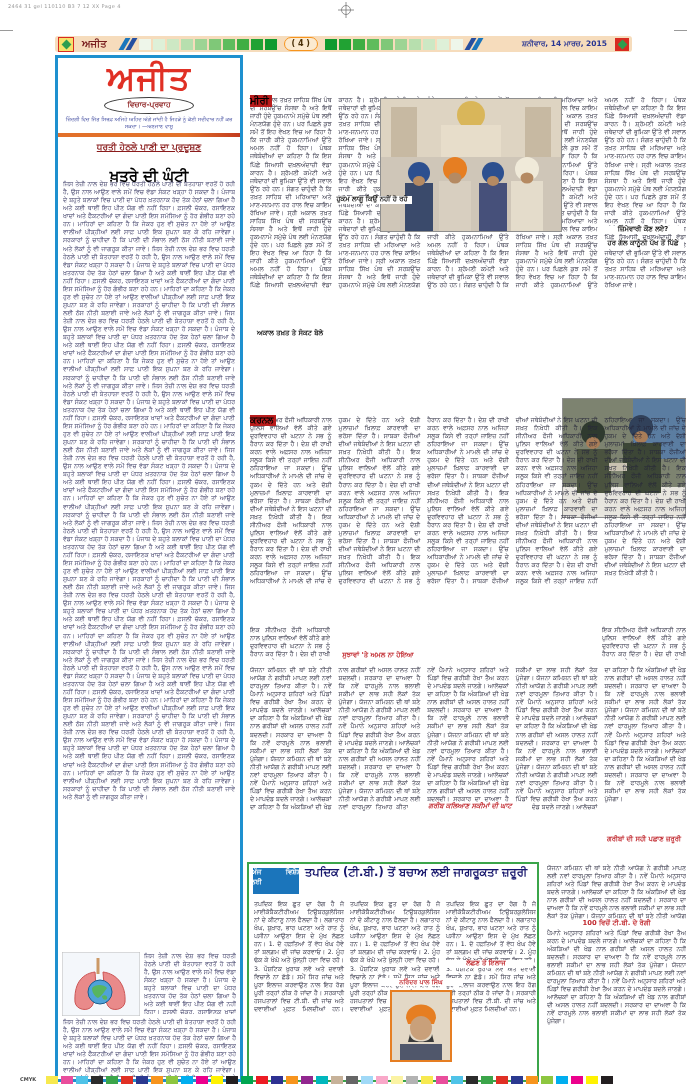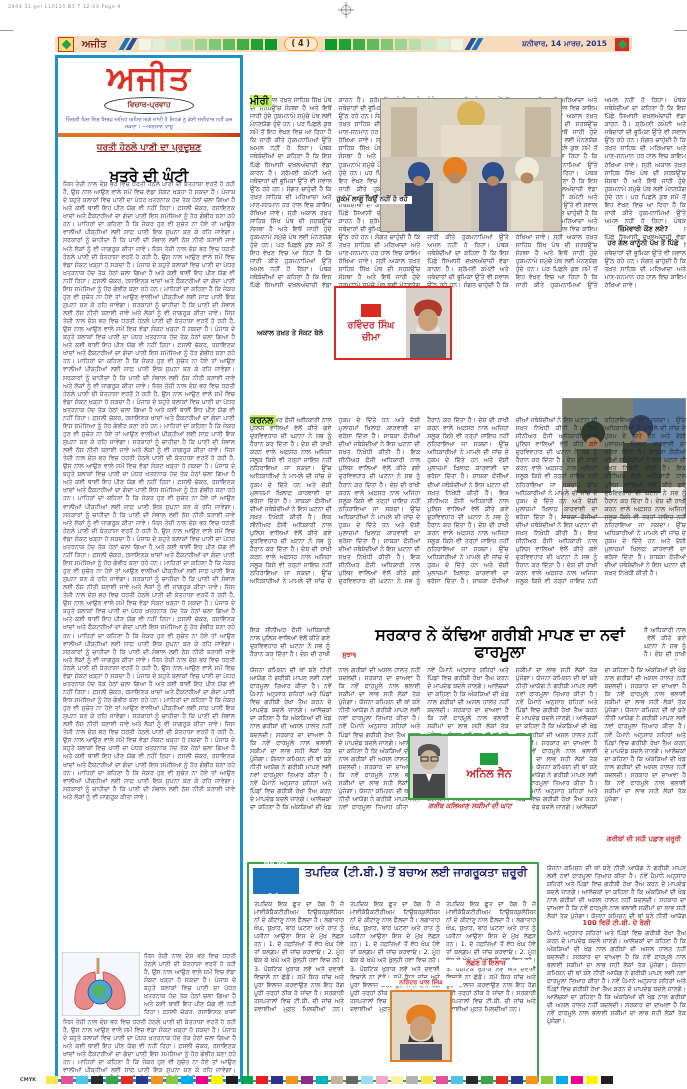--- a/index.html
+++ b/index.html
@@ -31,30 +31,30 @@
   .kick{color:#8A1B1B;font-weight:bold;font-size:9px;text-align:center;text-decoration:underline;margin-top:5px;}
   .edhead{color:#000;font-weight:800;font-size:15px;text-align:center;line-height:1.05;margin-top:16px;}
   .bodytext{font-size:6.2px;line-height:1.3;text-align:justify;overflow:hidden;word-break:break-word;}
   .ed-body{color:#32325e;}
   .main-body{color:#26263a;}
   .cols5{column-count:5;column-gap:7px;}
   .cols3{column-count:3;column-gap:6px;}
   .h1{font-weight:800;color:#000;line-height:1.08;}
   .subhead{background:#fff;font-weight:bold;font-size:6.8px;text-align:center;color:#111;line-height:1.15;}
   .subhead.red{color:#C1272D;}
-  .leadword{background:#bef264;font-weight:800;font-size:10px;color:#000;padding-right:3px;font-family:Liberation Serif, serif;}
+  .leadword{background:#b91c1c;font-weight:800;font-size:10px;color:#000;padding-right:3px;font-family:Liberation Serif, serif;}
   .photoframe{border:1px solid #8f8f8f;box-sizing:border-box;background:#cfc6b8;overflow:hidden;}
   .bylinebox{box-sizing:border-box;background:#fff;display:flex;align-items:center;overflow:hidden;}
   .bl-left{flex:1;display:flex;flex-direction:column;align-items:center;justify-content:center;gap:2px;padding:2px;}
   .bl-name{color:#C1272D;font-weight:bold;text-align:center;line-height:1.2;}
   .sqmark{display:block;}
   
   .tbbox{border:2px solid #3BA54A;box-sizing:border-box;background:#fff;}
   .chip{background:#1B75BB;color:#fff;font-weight:bold;font-size:7px;text-align:center;line-height:1.4;
-        display:flex;flex-direction:column;justify-content:center;gap:24px;}
+        display:flex;flex-direction:row;justify-content:center;gap:24px;}
   .tbhead{color:#14146b;font-weight:800;font-size:11.5px;line-height:1.1;}
   .authname{color:#C1272D;font-weight:bold;font-size:6.3px;text-align:center;background:#fff;}
   
   .cbar{display:flex;align-items:center;gap:3px;}
   .cbar span{width:12px;height:8px;display:block;flex:0 0 auto;}
   .cmyk{font-size:5px;color:#444;font-weight:bold;margin-right:3px;}
   .crop{background:#9a9a9a;}
 </style>
 </head>
 <body>
@@ -156,33 +156,20 @@
         <circle cx="146" cy="70" r="12" fill="#f0ead9"></circle>
           <rect x="130" y="82" width="32" height="50" fill="#e4dccb"></rect>
         <ellipse cx="38" cy="82" rx="6" ry="5" fill="#b58a62"></ellipse>
         <ellipse cx="74" cy="79" rx="6.5" ry="5.5" fill="#b58a62"></ellipse>
         <ellipse cx="112" cy="82" rx="6" ry="5" fill="#b58a62"></ellipse>
         <ellipse cx="146" cy="79" rx="6.5" ry="5.5" fill="#b58a62"></ellipse>
       </g>
     </svg>
   </div>
 
-  <div class="abs bylinebox" style="left:334px;top:286px;width:118px;height:74px;border:2px solid #D92B21;">
-    <div class="bl-left">
-      <span class="sqmark" style="width:20px;height:13px;background:#D92B21;"></span>
-      <div class="bl-name" style="font-size:9.5px;">ਰਵਿੰਦਰ ਸਿੰਘ ਚੀਮਾ</div>
-    </div>
-    <svg width="44" height="70" viewBox="0 0 44 70">
-      <rect width="44" height="70" fill="#d8d0c6"></rect>
-      <path d="M8 22 C8 8 36 8 36 22 L34 28 L10 28 Z" fill="#B03A2E"></path>
-      <ellipse cx="22" cy="32" rx="10" ry="11" fill="#c9a07a"></ellipse>
-      <path d="M12 36 C12 46 32 46 32 36 L34 44 L10 44 Z" fill="#e6e6e6"></path>
-      <rect x="4" y="46" width="36" height="24" fill="#5a6270"></rect>
-    </svg>
-  </div>
 
   <div class="abs subhead" style="left:332px;top:196px;width:80px;">ਹੁਕਮ ਲਾਗੂ ਕਿਉਂ ਨਹੀਂ ਹੋ ਰਹੇ</div>
   <div class="abs subhead" style="left:250px;top:330px;width:80px;">ਅਕਾਲ ਤਖ਼ਤ ਤੇ ਸੰਕਟ ਬੋਲੇ</div>
   <div class="abs subhead" style="left:602px;top:226px;width:82px;">ਜ਼ਿੰਮੇਵਾਰੀ ਕੌਣ ਲਏ?</div>
   <div class="abs subhead" style="left:602px;top:240px;width:82px;">ਹਰ ਗੱਲ ਕਾਨੂੰਨੀ ਪੱਖ ਤੋਂ ਪਿੱਛੇ</div>
 
 
   <div class="abs photoframe" style="left:562px;top:398px;width:124px;height:120px;">
     <svg width="122" height="118" viewBox="0 0 122 118">
       <rect width="122" height="118" fill="#7d8370"></rect>
@@ -201,39 +188,23 @@
   <div class="abs bodytext main-body cols5" style="left:250px;top:416px;width:436px;height:232px;">ਇਕ ਸੀਨੀਅਰ ਫੌਜੀ ਅਧਿਕਾਰੀ ਨਾਲ ਪੁਲਿਸ ਵਾਲਿਆਂ ਵੱਲੋਂ ਕੀਤੇ ਗਏ ਦੁਰਵਿਵਹਾਰ ਦੀ ਘਟਨਾ ਨੇ ਸਭ ਨੂੰ ਹੈਰਾਨ ਕਰ ਦਿੱਤਾ ਹੈ। ਦੇਸ਼ ਦੀ ਰਾਖੀ ਕਰਨ ਵਾਲੇ ਅਫ਼ਸਰ ਨਾਲ ਅਜਿਹਾ ਸਲੂਕ ਕਿਸੇ ਵੀ ਤਰ੍ਹਾਂ ਜਾਇਜ਼ ਨਹੀਂ ਠਹਿਰਾਇਆ ਜਾ ਸਕਦਾ। ਉੱਚ ਅਧਿਕਾਰੀਆਂ ਨੇ ਮਾਮਲੇ ਦੀ ਜਾਂਚ ਦੇ ਹੁਕਮ ਦੇ ਦਿੱਤੇ ਹਨ ਅਤੇ ਦੋਸ਼ੀ ਮੁਲਾਜ਼ਮਾਂ ਖ਼ਿਲਾਫ਼ ਕਾਰਵਾਈ ਦਾ ਭਰੋਸਾ ਦਿੱਤਾ ਹੈ। ਸਾਬਕਾ ਫੌਜੀਆਂ ਦੀਆਂ ਜਥੇਬੰਦੀਆਂ ਨੇ ਇਸ ਘਟਨਾ ਦੀ ਸਖ਼ਤ ਨਿਖੇਧੀ ਕੀਤੀ ਹੈ। ਇਕ ਸੀਨੀਅਰ ਫੌਜੀ ਅਧਿਕਾਰੀ ਨਾਲ ਪੁਲਿਸ ਵਾਲਿਆਂ ਵੱਲੋਂ ਕੀਤੇ ਗਏ ਦੁਰਵਿਵਹਾਰ ਦੀ ਘਟਨਾ ਨੇ ਸਭ ਨੂੰ ਹੈਰਾਨ ਕਰ ਦਿੱਤਾ ਹੈ। ਦੇਸ਼ ਦੀ ਰਾਖੀ ਕਰਨ ਵਾਲੇ ਅਫ਼ਸਰ ਨਾਲ ਅਜਿਹਾ ਸਲੂਕ ਕਿਸੇ ਵੀ ਤਰ੍ਹਾਂ ਜਾਇਜ਼ ਨਹੀਂ ਠਹਿਰਾਇਆ ਜਾ ਸਕਦਾ। ਉੱਚ ਅਧਿਕਾਰੀਆਂ ਨੇ ਮਾਮਲੇ ਦੀ ਜਾਂਚ ਦੇ ਹੁਕਮ ਦੇ ਦਿੱਤੇ ਹਨ ਅਤੇ ਦੋਸ਼ੀ ਮੁਲਾਜ਼ਮਾਂ ਖ਼ਿਲਾਫ਼ ਕਾਰਵਾਈ ਦਾ ਭਰੋਸਾ ਦਿੱਤਾ ਹੈ। ਸਾਬਕਾ ਫੌਜੀਆਂ ਦੀਆਂ ਜਥੇਬੰਦੀਆਂ ਨੇ ਇਸ ਘਟਨਾ ਦੀ ਸਖ਼ਤ ਨਿਖੇਧੀ ਕੀਤੀ ਹੈ। ਇਕ ਸੀਨੀਅਰ ਫੌਜੀ ਅਧਿਕਾਰੀ ਨਾਲ ਪੁਲਿਸ ਵਾਲਿਆਂ ਵੱਲੋਂ ਕੀਤੇ ਗਏ ਦੁਰਵਿਵਹਾਰ ਦੀ ਘਟਨਾ ਨੇ ਸਭ ਨੂੰ ਹੈਰਾਨ ਕਰ ਦਿੱਤਾ ਹੈ। ਦੇਸ਼ ਦੀ ਰਾਖੀ ਕਰਨ ਵਾਲੇ ਅਫ਼ਸਰ ਨਾਲ ਅਜਿਹਾ ਸਲੂਕ ਕਿਸੇ ਵੀ ਤਰ੍ਹਾਂ ਜਾਇਜ਼ ਨਹੀਂ ਠਹਿਰਾਇਆ ਜਾ ਸਕਦਾ। ਉੱਚ ਅਧਿਕਾਰੀਆਂ ਨੇ ਮਾਮਲੇ ਦੀ ਜਾਂਚ ਦੇ ਹੁਕਮ ਦੇ ਦਿੱਤੇ ਹਨ ਅਤੇ ਦੋਸ਼ੀ ਮੁਲਾਜ਼ਮਾਂ ਖ਼ਿਲਾਫ਼ ਕਾਰਵਾਈ ਦਾ ਭਰੋਸਾ ਦਿੱਤਾ ਹੈ। ਸਾਬਕਾ ਫੌਜੀਆਂ ਦੀਆਂ ਜਥੇਬੰਦੀਆਂ ਨੇ ਇਸ ਘਟਨਾ ਦੀ ਸਖ਼ਤ ਨਿਖੇਧੀ ਕੀਤੀ ਹੈ। ਇਕ ਸੀਨੀਅਰ ਫੌਜੀ ਅਧਿਕਾਰੀ ਨਾਲ ਪੁਲਿਸ ਵਾਲਿਆਂ ਵੱਲੋਂ ਕੀਤੇ ਗਏ ਦੁਰਵਿਵਹਾਰ ਦੀ ਘਟਨਾ ਨੇ ਸਭ ਨੂੰ ਹੈਰਾਨ ਕਰ ਦਿੱਤਾ ਹੈ। ਦੇਸ਼ ਦੀ ਰਾਖੀ ਕਰਨ ਵਾਲੇ ਅਫ਼ਸਰ ਨਾਲ ਅਜਿਹਾ ਸਲੂਕ ਕਿਸੇ ਵੀ ਤਰ੍ਹਾਂ ਜਾਇਜ਼ ਨਹੀਂ ਠਹਿਰਾਇਆ ਜਾ ਸਕਦਾ। ਉੱਚ ਅਧਿਕਾਰੀਆਂ ਨੇ ਮਾਮਲੇ ਦੀ ਜਾਂਚ ਦੇ ਹੁਕਮ ਦੇ ਦਿੱਤੇ ਹਨ ਅਤੇ ਦੋਸ਼ੀ ਮੁਲਾਜ਼ਮਾਂ ਖ਼ਿਲਾਫ਼ ਕਾਰਵਾਈ ਦਾ ਭਰੋਸਾ ਦਿੱਤਾ ਹੈ। ਸਾਬਕਾ ਫੌਜੀਆਂ ਦੀਆਂ ਜਥੇਬੰਦੀਆਂ ਨੇ ਇਸ ਘਟਨਾ ਦੀ ਸਖ਼ਤ ਨਿਖੇਧੀ ਕੀਤੀ ਹੈ। ਇਕ ਸੀਨੀਅਰ ਫੌਜੀ ਅਧਿਕਾਰੀ ਨਾਲ ਪੁਲਿਸ ਵਾਲਿਆਂ ਵੱਲੋਂ ਕੀਤੇ ਗਏ ਦੁਰਵਿਵਹਾਰ ਦੀ ਘਟਨਾ ਨੇ ਸਭ ਨੂੰ ਹੈਰਾਨ ਕਰ ਦਿੱਤਾ ਹੈ। ਦੇਸ਼ ਦੀ ਰਾਖੀ ਕਰਨ ਵਾਲੇ ਅਫ਼ਸਰ ਨਾਲ ਅਜਿਹਾ ਸਲੂਕ ਕਿਸੇ ਵੀ ਤਰ੍ਹਾਂ ਜਾਇਜ਼ ਨਹੀਂ ਠਹਿਰਾਇਆ ਜਾ ਸਕਦਾ। ਉੱਚ ਅਧਿਕਾਰੀਆਂ ਨੇ ਮਾਮਲੇ ਦੀ ਜਾਂਚ ਦੇ ਹੁਕਮ ਦੇ ਦਿੱਤੇ ਹਨ ਅਤੇ ਦੋਸ਼ੀ ਮੁਲਾਜ਼ਮਾਂ ਖ਼ਿਲਾਫ਼ ਕਾਰਵਾਈ ਦਾ ਭਰੋਸਾ ਦਿੱਤਾ ਹੈ। ਸਾਬਕਾ ਫੌਜੀਆਂ ਦੀਆਂ ਜਥੇਬੰਦੀਆਂ ਨੇ ਇਸ ਘਟਨਾ ਦੀ ਸਖ਼ਤ ਨਿਖੇਧੀ ਕੀਤੀ ਹੈ। ਇਕ ਸੀਨੀਅਰ ਫੌਜੀ ਅਧਿਕਾਰੀ ਨਾਲ ਪੁਲਿਸ ਵਾਲਿਆਂ ਵੱਲੋਂ ਕੀਤੇ ਗਏ ਦੁਰਵਿਵਹਾਰ ਦੀ ਘਟਨਾ ਨੇ ਸਭ ਨੂੰ ਹੈਰਾਨ ਕਰ ਦਿੱਤਾ ਹੈ। ਦੇਸ਼ ਦੀ ਰਾਖੀ ਕਰਨ ਵਾਲੇ ਅਫ਼ਸਰ ਨਾਲ ਅਜਿਹਾ ਸਲੂਕ ਕਿਸੇ ਵੀ ਤਰ੍ਹਾਂ ਜਾਇਜ਼ ਨਹੀਂ ਠਹਿਰਾਇਆ ਜਾ ਸਕਦਾ। ਉੱਚ ਅਧਿਕਾਰੀਆਂ ਨੇ ਮਾਮਲੇ ਦੀ ਜਾਂਚ ਦੇ ਹੁਕਮ ਦੇ ਦਿੱਤੇ ਹਨ ਅਤੇ ਦੋਸ਼ੀ ਮੁਲਾਜ਼ਮਾਂ ਖ਼ਿਲਾਫ਼ ਕਾਰਵਾਈ ਦਾ ਭਰੋਸਾ ਦਿੱਤਾ ਹੈ। ਸਾਬਕਾ ਫੌਜੀਆਂ ਦੀਆਂ ਜਥੇਬੰਦੀਆਂ ਨੇ ਇਸ ਘਟਨਾ ਦੀ ਸਖ਼ਤ ਨਿਖੇਧੀ ਕੀਤੀ ਹੈ। ਇਕ ਸੀਨੀਅਰ ਫੌਜੀ ਅਧਿਕਾਰੀ ਨਾਲ ਪੁਲਿਸ ਵਾਲਿਆਂ ਵੱਲੋਂ ਕੀਤੇ ਗਏ ਦੁਰਵਿਵਹਾਰ ਦੀ ਘਟਨਾ ਨੇ ਸਭ ਨੂੰ ਹੈਰਾਨ ਕਰ ਦਿੱਤਾ ਹੈ। ਦੇਸ਼ ਦੀ ਰਾਖੀ ਕਰਨ ਵਾਲੇ ਅਫ਼ਸਰ ਨਾਲ ਅਜਿਹਾ ਸਲੂਕ ਕਿਸੇ ਵੀ ਤਰ੍ਹਾਂ ਜਾਇਜ਼ ਨਹੀਂ ਠਹਿਰਾਇਆ ਜਾ ਸਕਦਾ। ਉੱਚ ਅਧਿਕਾਰੀਆਂ ਨੇ ਮਾਮਲੇ ਦੀ ਜਾਂਚ ਦੇ ਹੁਕਮ ਦੇ ਦਿੱਤੇ ਹਨ ਅਤੇ ਦੋਸ਼ੀ ਮੁਲਾਜ਼ਮਾਂ ਖ਼ਿਲਾਫ਼ ਕਾਰਵਾਈ ਦਾ ਭਰੋਸਾ ਦਿੱਤਾ ਹੈ। ਸਾਬਕਾ ਫੌਜੀਆਂ ਦੀਆਂ ਜਥੇਬੰਦੀਆਂ ਨੇ ਇਸ ਘਟਨਾ ਦੀ ਸਖ਼ਤ ਨਿਖੇਧੀ ਕੀਤੀ ਹੈ। ਇਕ ਸੀਨੀਅਰ ਫੌਜੀ ਅਧਿਕਾਰੀ ਨਾਲ ਪੁਲਿਸ ਵਾਲਿਆਂ ਵੱਲੋਂ ਕੀਤੇ ਗਏ ਦੁਰਵਿਵਹਾਰ ਦੀ ਘਟਨਾ ਨੇ ਸਭ ਨੂੰ ਹੈਰਾਨ ਕਰ ਦਿੱਤਾ ਹੈ। ਦੇਸ਼ ਦੀ ਰਾਖੀ ਕਰਨ ਵਾਲੇ ਅਫ਼ਸਰ ਨਾਲ ਅਜਿਹਾ ਸਲੂਕ ਕਿਸੇ ਵੀ ਤਰ੍ਹਾਂ ਜਾਇਜ਼ ਨਹੀਂ ਠਹਿਰਾਇਆ ਜਾ ਸਕਦਾ। ਉੱਚ ਅਧਿਕਾਰੀਆਂ ਨੇ ਮਾਮਲੇ ਦੀ ਜਾਂਚ ਦੇ ਹੁਕਮ ਦੇ ਦਿੱਤੇ ਹਨ ਅਤੇ ਦੋਸ਼ੀ ਮੁਲਾਜ਼ਮਾਂ ਖ਼ਿਲਾਫ਼ ਕਾਰਵਾਈ ਦਾ ਭਰੋਸਾ ਦਿੱਤਾ ਹੈ। ਸਾਬਕਾ ਫੌਜੀਆਂ ਦੀਆਂ ਜਥੇਬੰਦੀਆਂ ਨੇ ਇਸ ਘਟਨਾ ਦੀ ਸਖ਼ਤ ਨਿਖੇਧੀ ਕੀਤੀ ਹੈ।</div>
 
   <div class="abs leadword" style="left:250px;top:415px;font-size:9px;">ਕਰਨਲ</div>
 
 
   <div class="abs bodytext main-body" style="left:250px;top:626px;width:80px;height:34px;">ਇਕ ਸੀਨੀਅਰ ਫੌਜੀ ਅਧਿਕਾਰੀ ਨਾਲ ਪੁਲਿਸ ਵਾਲਿਆਂ ਵੱਲੋਂ ਕੀਤੇ ਗਏ ਦੁਰਵਿਵਹਾਰ ਦੀ ਘਟਨਾ ਨੇ ਸਭ ਨੂੰ ਹੈਰਾਨ ਕਰ ਦਿੱਤਾ ਹੈ। ਦੇਸ਼ ਦੀ ਰਾਖੀ ਕਰਨ ਵਾਲੇ ਅਫ਼ਸਰ ਨਾਲ ਅਜਿਹਾ ਸਲੂਕ ਕਿਸੇ ਵੀ ਤਰ੍ਹਾਂ ਜਾਇਜ਼ ਨਹੀਂ ਠਹਿਰਾਇਆ ਜਾ ਸਕਦਾ। ਉੱਚ ਅਧਿਕਾਰੀਆਂ ਨੇ ਮਾਮਲੇ ਦੀ ਜਾਂਚ ਦੇ ਹੁਕਮ ਦੇ ਦਿੱਤੇ ਹਨ ਅਤੇ ਦੋਸ਼ੀ ਮੁਲਾਜ਼ਮਾਂ ਖ਼ਿਲਾਫ਼ ਕਾਰਵਾਈ ਦਾ ਭਰੋਸਾ ਦਿੱਤਾ ਹੈ। ਸਾਬਕਾ ਫੌਜੀਆਂ ਦੀਆਂ ਜਥੇਬੰਦੀਆਂ ਨੇ ਇਸ ਘਟਨਾ ਦੀ ਸਖ਼ਤ ਨਿਖੇਧੀ ਕੀਤੀ ਹੈ।</div>
   <div class="abs bodytext main-body" style="left:602px;top:626px;width:84px;height:34px;">ਇਕ ਸੀਨੀਅਰ ਫੌਜੀ ਅਧਿਕਾਰੀ ਨਾਲ ਪੁਲਿਸ ਵਾਲਿਆਂ ਵੱਲੋਂ ਕੀਤੇ ਗਏ ਦੁਰਵਿਵਹਾਰ ਦੀ ਘਟਨਾ ਨੇ ਸਭ ਨੂੰ ਹੈਰਾਨ ਕਰ ਦਿੱਤਾ ਹੈ। ਦੇਸ਼ ਦੀ ਰਾਖੀ ਕਰਨ ਵਾਲੇ ਅਫ਼ਸਰ ਨਾਲ ਅਜਿਹਾ ਸਲੂਕ ਕਿਸੇ ਵੀ ਤਰ੍ਹਾਂ ਜਾਇਜ਼ ਨਹੀਂ ਠਹਿਰਾਇਆ ਜਾ ਸਕਦਾ। ਉੱਚ ਅਧਿਕਾਰੀਆਂ ਨੇ ਮਾਮਲੇ ਦੀ ਜਾਂਚ ਦੇ ਹੁਕਮ ਦੇ ਦਿੱਤੇ ਹਨ ਅਤੇ ਦੋਸ਼ੀ ਮੁਲਾਜ਼ਮਾਂ ਖ਼ਿਲਾਫ਼ ਕਾਰਵਾਈ ਦਾ ਭਰੋਸਾ ਦਿੱਤਾ ਹੈ। ਸਾਬਕਾ ਫੌਜੀਆਂ ਦੀਆਂ ਜਥੇਬੰਦੀਆਂ ਨੇ ਇਸ ਘਟਨਾ ਦੀ ਸਖ਼ਤ ਨਿਖੇਧੀ ਕੀਤੀ ਹੈ।</div>
 
   <div class="abs subhead red" style="left:332px;top:652px;width:92px;">ਸੁਝਾਵਾਂ 'ਤੇ ਅਮਲ ਨਾ ਹੋਇਆ</div>
 
-  <div class="abs h1" style="left:356px;top:626px;width:288px;font-size:16px;text-align:center;background:#fff;">ਸਰਕਾਰ ਨੇ ਕੱਢਿਆ ਗਰੀਬੀ ਮਾਪਣ ਦਾ ਨਵਾਂ ਫਾਰਮੂਲਾ</div>
 
   <div class="abs bodytext main-body cols5" style="left:250px;top:666px;width:436px;height:194px;">ਯੋਜਨਾ ਕਮਿਸ਼ਨ ਦੀ ਥਾਂ ਬਣੇ ਨੀਤੀ ਆਯੋਗ ਨੇ ਗਰੀਬੀ ਮਾਪਣ ਲਈ ਨਵਾਂ ਫਾਰਮੂਲਾ ਤਿਆਰ ਕੀਤਾ ਹੈ। ਨਵੇਂ ਪੈਮਾਨੇ ਅਨੁਸਾਰ ਸ਼ਹਿਰਾਂ ਅਤੇ ਪਿੰਡਾਂ ਵਿਚ ਗਰੀਬੀ ਰੇਖਾ ਤੈਅ ਕਰਨ ਦੇ ਮਾਪਦੰਡ ਬਦਲੇ ਜਾਣਗੇ। ਆਲੋਚਕਾਂ ਦਾ ਕਹਿਣਾ ਹੈ ਕਿ ਅੰਕੜਿਆਂ ਦੀ ਖੇਡ ਨਾਲ ਗਰੀਬਾਂ ਦੀ ਅਸਲ ਹਾਲਤ ਨਹੀਂ ਬਦਲਦੀ। ਸਰਕਾਰ ਦਾ ਦਾਅਵਾ ਹੈ ਕਿ ਨਵੇਂ ਫਾਰਮੂਲੇ ਨਾਲ ਭਲਾਈ ਸਕੀਮਾਂ ਦਾ ਲਾਭ ਸਹੀ ਲੋਕਾਂ ਤੱਕ ਪੁੱਜੇਗਾ। ਯੋਜਨਾ ਕਮਿਸ਼ਨ ਦੀ ਥਾਂ ਬਣੇ ਨੀਤੀ ਆਯੋਗ ਨੇ ਗਰੀਬੀ ਮਾਪਣ ਲਈ ਨਵਾਂ ਫਾਰਮੂਲਾ ਤਿਆਰ ਕੀਤਾ ਹੈ। ਨਵੇਂ ਪੈਮਾਨੇ ਅਨੁਸਾਰ ਸ਼ਹਿਰਾਂ ਅਤੇ ਪਿੰਡਾਂ ਵਿਚ ਗਰੀਬੀ ਰੇਖਾ ਤੈਅ ਕਰਨ ਦੇ ਮਾਪਦੰਡ ਬਦਲੇ ਜਾਣਗੇ। ਆਲੋਚਕਾਂ ਦਾ ਕਹਿਣਾ ਹੈ ਕਿ ਅੰਕੜਿਆਂ ਦੀ ਖੇਡ ਨਾਲ ਗਰੀਬਾਂ ਦੀ ਅਸਲ ਹਾਲਤ ਨਹੀਂ ਬਦਲਦੀ। ਸਰਕਾਰ ਦਾ ਦਾਅਵਾ ਹੈ ਕਿ ਨਵੇਂ ਫਾਰਮੂਲੇ ਨਾਲ ਭਲਾਈ ਸਕੀਮਾਂ ਦਾ ਲਾਭ ਸਹੀ ਲੋਕਾਂ ਤੱਕ ਪੁੱਜੇਗਾ। ਯੋਜਨਾ ਕਮਿਸ਼ਨ ਦੀ ਥਾਂ ਬਣੇ ਨੀਤੀ ਆਯੋਗ ਨੇ ਗਰੀਬੀ ਮਾਪਣ ਲਈ ਨਵਾਂ ਫਾਰਮੂਲਾ ਤਿਆਰ ਕੀਤਾ ਹੈ। ਨਵੇਂ ਪੈਮਾਨੇ ਅਨੁਸਾਰ ਸ਼ਹਿਰਾਂ ਅਤੇ ਪਿੰਡਾਂ ਵਿਚ ਗਰੀਬੀ ਰੇਖਾ ਤੈਅ ਕਰਨ ਦੇ ਮਾਪਦੰਡ ਬਦਲੇ ਜਾਣਗੇ। ਆਲੋਚਕਾਂ ਦਾ ਕਹਿਣਾ ਹੈ ਕਿ ਅੰਕੜਿਆਂ ਦੀ ਖੇਡ ਨਾਲ ਗਰੀਬਾਂ ਦੀ ਅਸਲ ਹਾਲਤ ਨਹੀਂ ਬਦਲਦੀ। ਸਰਕਾਰ ਦਾ ਦਾਅਵਾ ਹੈ ਕਿ ਨਵੇਂ ਫਾਰਮੂਲੇ ਨਾਲ ਭਲਾਈ ਸਕੀਮਾਂ ਦਾ ਲਾਭ ਸਹੀ ਲੋਕਾਂ ਤੱਕ ਪੁੱਜੇਗਾ। ਯੋਜਨਾ ਕਮਿਸ਼ਨ ਦੀ ਥਾਂ ਬਣੇ ਨੀਤੀ ਆਯੋਗ ਨੇ ਗਰੀਬੀ ਮਾਪਣ ਲਈ ਨਵਾਂ ਫਾਰਮੂਲਾ ਤਿਆਰ ਕੀਤਾ ਹੈ। ਨਵੇਂ ਪੈਮਾਨੇ ਅਨੁਸਾਰ ਸ਼ਹਿਰਾਂ ਅਤੇ ਪਿੰਡਾਂ ਵਿਚ ਗਰੀਬੀ ਰੇਖਾ ਤੈਅ ਕਰਨ ਦੇ ਮਾਪਦੰਡ ਬਦਲੇ ਜਾਣਗੇ। ਆਲੋਚਕਾਂ ਦਾ ਕਹਿਣਾ ਹੈ ਕਿ ਅੰਕੜਿਆਂ ਦੀ ਖੇਡ ਨਾਲ ਗਰੀਬਾਂ ਦੀ ਅਸਲ ਹਾਲਤ ਨਹੀਂ ਬਦਲਦੀ। ਸਰਕਾਰ ਦਾ ਦਾਅਵਾ ਹੈ ਕਿ ਨਵੇਂ ਫਾਰਮੂਲੇ ਨਾਲ ਭਲਾਈ ਸਕੀਮਾਂ ਦਾ ਲਾਭ ਸਹੀ ਲੋਕਾਂ ਤੱਕ ਪੁੱਜੇਗਾ। ਯੋਜਨਾ ਕਮਿਸ਼ਨ ਦੀ ਥਾਂ ਬਣੇ ਨੀਤੀ ਆਯੋਗ ਨੇ ਗਰੀਬੀ ਮਾਪਣ ਲਈ ਨਵਾਂ ਫਾਰਮੂਲਾ ਤਿਆਰ ਕੀਤਾ ਹੈ। ਨਵੇਂ ਪੈਮਾਨੇ ਅਨੁਸਾਰ ਸ਼ਹਿਰਾਂ ਅਤੇ ਪਿੰਡਾਂ ਵਿਚ ਗਰੀਬੀ ਰੇਖਾ ਤੈਅ ਕਰਨ ਦੇ ਮਾਪਦੰਡ ਬਦਲੇ ਜਾਣਗੇ। ਆਲੋਚਕਾਂ ਦਾ ਕਹਿਣਾ ਹੈ ਕਿ ਅੰਕੜਿਆਂ ਦੀ ਖੇਡ ਨਾਲ ਗਰੀਬਾਂ ਦੀ ਅਸਲ ਹਾਲਤ ਨਹੀਂ ਬਦਲਦੀ। ਸਰਕਾਰ ਦਾ ਦਾਅਵਾ ਹੈ ਕਿ ਨਵੇਂ ਫਾਰਮੂਲੇ ਨਾਲ ਭਲਾਈ ਸਕੀਮਾਂ ਦਾ ਲਾਭ ਸਹੀ ਲੋਕਾਂ ਤੱਕ ਪੁੱਜੇਗਾ। ਯੋਜਨਾ ਕਮਿਸ਼ਨ ਦੀ ਥਾਂ ਬਣੇ ਨੀਤੀ ਆਯੋਗ ਨੇ ਗਰੀਬੀ ਮਾਪਣ ਲਈ ਨਵਾਂ ਫਾਰਮੂਲਾ ਤਿਆਰ ਕੀਤਾ ਹੈ। ਨਵੇਂ ਪੈਮਾਨੇ ਅਨੁਸਾਰ ਸ਼ਹਿਰਾਂ ਅਤੇ ਪਿੰਡਾਂ ਵਿਚ ਗਰੀਬੀ ਰੇਖਾ ਤੈਅ ਕਰਨ ਦੇ ਮਾਪਦੰਡ ਬਦਲੇ ਜਾਣਗੇ। ਆਲੋਚਕਾਂ ਦਾ ਕਹਿਣਾ ਹੈ ਕਿ ਅੰਕੜਿਆਂ ਦੀ ਖੇਡ ਨਾਲ ਗਰੀਬਾਂ ਦੀ ਅਸਲ ਹਾਲਤ ਨਹੀਂ ਬਦਲਦੀ। ਸਰਕਾਰ ਦਾ ਦਾਅਵਾ ਹੈ ਕਿ ਨਵੇਂ ਫਾਰਮੂਲੇ ਨਾਲ ਭਲਾਈ ਸਕੀਮਾਂ ਦਾ ਲਾਭ ਸਹੀ ਲੋਕਾਂ ਤੱਕ ਪੁੱਜੇਗਾ। ਯੋਜਨਾ ਕਮਿਸ਼ਨ ਦੀ ਥਾਂ ਬਣੇ ਨੀਤੀ ਆਯੋਗ ਨੇ ਗਰੀਬੀ ਮਾਪਣ ਲਈ ਨਵਾਂ ਫਾਰਮੂਲਾ ਤਿਆਰ ਕੀਤਾ ਹੈ। ਨਵੇਂ ਪੈਮਾਨੇ ਅਨੁਸਾਰ ਸ਼ਹਿਰਾਂ ਅਤੇ ਪਿੰਡਾਂ ਵਿਚ ਗਰੀਬੀ ਰੇਖਾ ਤੈਅ ਕਰਨ ਦੇ ਮਾਪਦੰਡ ਬਦਲੇ ਜਾਣਗੇ। ਆਲੋਚਕਾਂ ਦਾ ਕਹਿਣਾ ਹੈ ਕਿ ਅੰਕੜਿਆਂ ਦੀ ਖੇਡ ਨਾਲ ਗਰੀਬਾਂ ਦੀ ਅਸਲ ਹਾਲਤ ਨਹੀਂ ਬਦਲਦੀ। ਸਰਕਾਰ ਦਾ ਦਾਅਵਾ ਹੈ ਕਿ ਨਵੇਂ ਫਾਰਮੂਲੇ ਨਾਲ ਭਲਾਈ ਸਕੀਮਾਂ ਦਾ ਲਾਭ ਸਹੀ ਲੋਕਾਂ ਤੱਕ ਪੁੱਜੇਗਾ। ਯੋਜਨਾ ਕਮਿਸ਼ਨ ਦੀ ਥਾਂ ਬਣੇ ਨੀਤੀ ਆਯੋਗ ਨੇ ਗਰੀਬੀ ਮਾਪਣ ਲਈ ਨਵਾਂ ਫਾਰਮੂਲਾ ਤਿਆਰ ਕੀਤਾ ਹੈ। ਨਵੇਂ ਪੈਮਾਨੇ ਅਨੁਸਾਰ ਸ਼ਹਿਰਾਂ ਅਤੇ ਪਿੰਡਾਂ ਵਿਚ ਗਰੀਬੀ ਰੇਖਾ ਤੈਅ ਕਰਨ ਦੇ ਮਾਪਦੰਡ ਬਦਲੇ ਜਾਣਗੇ। ਆਲੋਚਕਾਂ ਦਾ ਕਹਿਣਾ ਹੈ ਕਿ ਅੰਕੜਿਆਂ ਦੀ ਖੇਡ ਨਾਲ ਗਰੀਬਾਂ ਦੀ ਅਸਲ ਹਾਲਤ ਨਹੀਂ ਬਦਲਦੀ। ਸਰਕਾਰ ਦਾ ਦਾਅਵਾ ਹੈ ਕਿ ਨਵੇਂ ਫਾਰਮੂਲੇ ਨਾਲ ਭਲਾਈ ਸਕੀਮਾਂ ਦਾ ਲਾਭ ਸਹੀ ਲੋਕਾਂ ਤੱਕ ਪੁੱਜੇਗਾ।</div>
 
-  <div class="abs bylinebox" style="left:408px;top:734px;width:124px;height:66px;border:2px solid #3BA54A;">
-    <svg width="38" height="62" viewBox="0 0 38 62">
-      <rect width="38" height="62" fill="#d5d5d5"></rect>
-      <path d="M8 14 C10 6 28 6 30 14 L30 20 L8 20 Z" fill="#555"></path>
-      <ellipse cx="19" cy="24" rx="9" ry="10" fill="#c7b49c"></ellipse>
-      <rect x="11" y="21" width="7" height="4" fill="none" stroke="#333" stroke-width="1"></rect>
-      <rect x="21" y="21" width="7" height="4" fill="none" stroke="#333" stroke-width="1"></rect>
-      <rect x="3" y="38" width="32" height="24" fill="#474747"></rect>
-      <path d="M16 38 L19 46 L22 38 Z" fill="#fff"></path>
-    </svg>
-    <div class="bl-left">
-      <span class="sqmark" style="width:18px;height:12px;background:#1E9E3E;"></span>
-      <div class="bl-name" style="font-size:11px;">ਅਨਿਲ ਜੈਨ</div>
-    </div>
-  </div>
 
   <div class="abs subhead red" style="left:408px;top:803px;width:124px;font-style:italic;">ਗਰੀਬ ਕਲਿਆਣ ਸਕੀਮਾਂ ਦੀ ਘਾਟ</div>
   <div class="abs subhead red" style="left:602px;top:836px;width:84px;">ਗਰੀਬਾਂ ਦੀ ਸਹੀ ਪਛਾਣ ਜ਼ਰੂਰੀ</div>
 
   <div class="abs tbbox" style="left:247px;top:862px;width:292px;height:220px;">
     <div class="abs chip" style="left:4px;top:4px;width:46px;height:26px;">
       <span>ਅੱਜ ਲਈ</span>
       <span>ਵਿਸ਼ੇਸ਼</span>
     </div>
     <div class="abs tbhead" style="left:56px;top:2px;width:232px;">ਤਪਦਿਕ (ਟੀ.ਬੀ.) ਤੋਂ ਬਚਾਅ ਲਈ ਜਾਗਰੂਕਤਾ ਜ਼ਰੂਰੀ</div>

